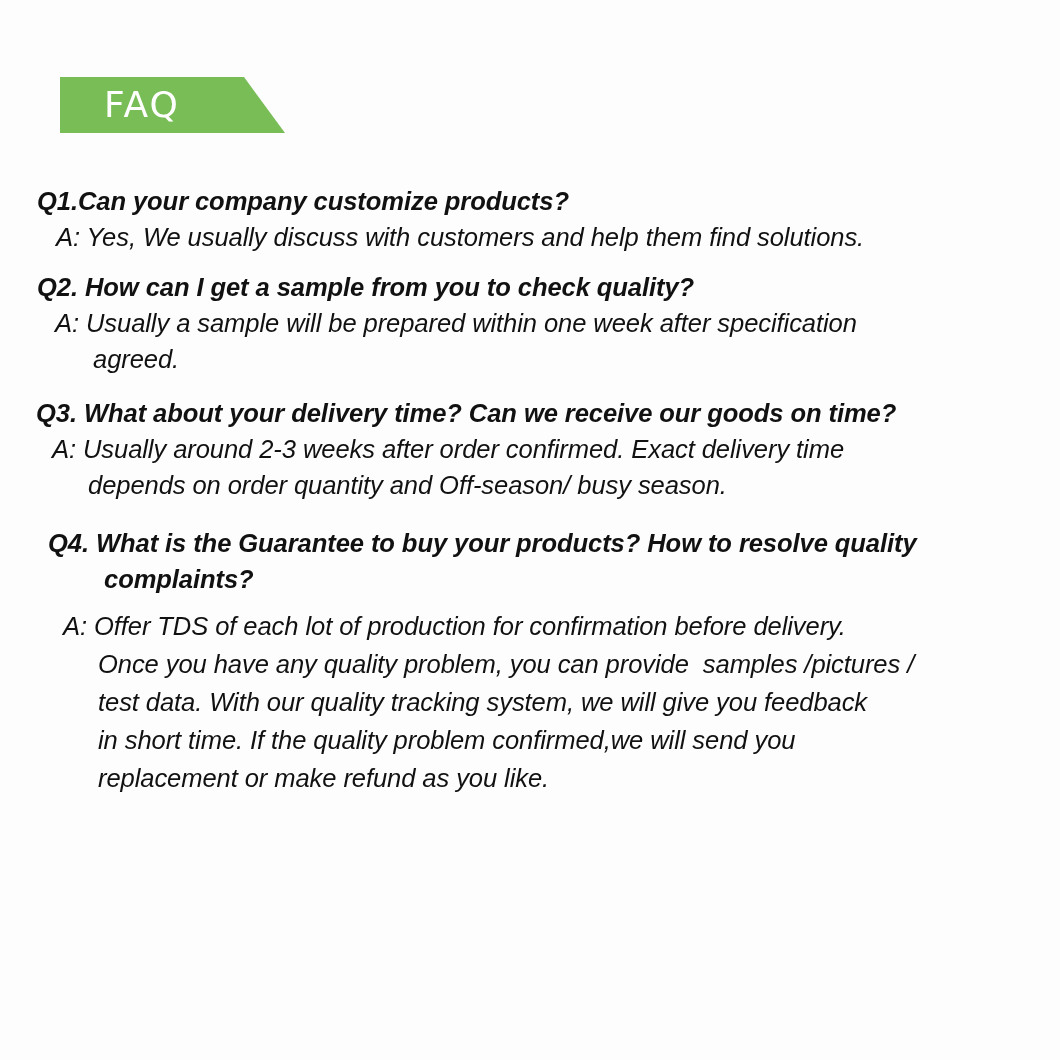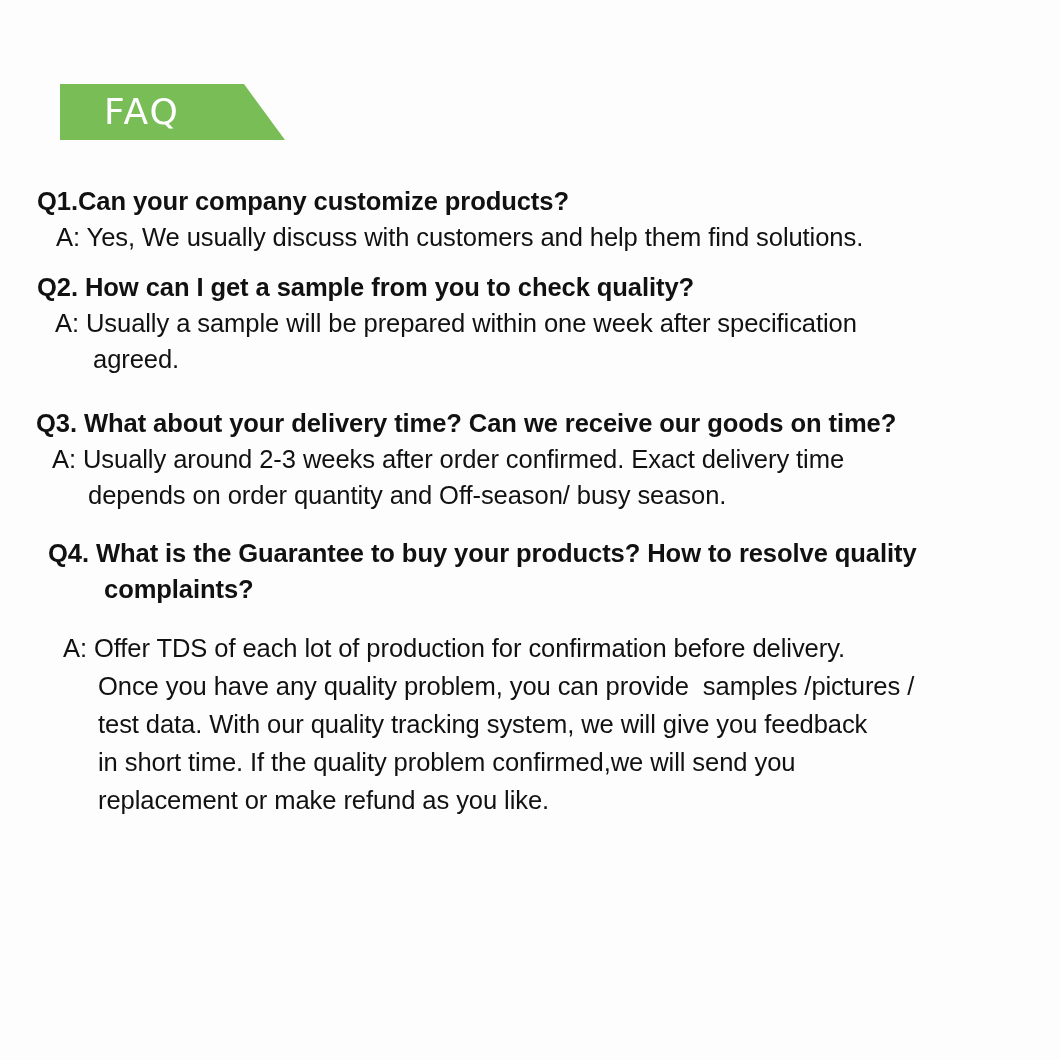--- a/index.html
+++ b/index.html
@@ -13,21 +13,21 @@
     font-family: "Liberation Sans", sans-serif;
     color: #111111;
     overflow: hidden;
     position: relative;
   }
 
   
   #faq-banner {
     position: absolute;
     left: 60px;
-    top: 84px;
+    top: 77px;
     width: 225px;
     height: 56px;
   }
   #faq-banner .banner-shape {
     position: absolute;
     inset: 0;
   }
   #faq-banner .banner-shape svg {
     display: block;
   }
@@ -48,20 +48,21 @@
   #faq-list {
     position: absolute;
     left: 0;
     top: 183px;
     width: 1060px;
   }
 
   .faq-item {
     margin: 0;
     padding: 0;
+    font-style: italic;
   }
 
   .faq-question {
     font-weight: bold;
     font-size: 26.5px;
     line-height: 36px;
     letter-spacing: -0.1px;
     white-space: pre-wrap;
     font-family: "Liberation Sans", sans-serif;
     transform: scaleX(0.965);
@@ -87,25 +88,25 @@
   .a-indent-b { margin-left: 52px; }
   .a-indent-c { margin-left: 45px; }
   .a-indent-d { margin-left: 55px; }
 
   .cont-indent-a { margin-left: 93px; }
   .cont-indent-b { margin-left: 88px; }
   .cont-indent-c { margin-left: 80px; }
   .cont-indent-q4 { margin-left: 86px; }
 
   .gap-before-q2 { margin-top: 14px; }
-  .gap-before-q3 { margin-top: 28px; }
+  .gap-before-q3 { margin-top: 18px; }
   .gap-before-q4 { margin-top: 22px; padding-left: 18px; }
   .gap-before-q5 { margin-top: 20px; }
 
-  .q4-answer-block { margin-top: 22px; }
+  .q4-answer-block { margin-top: 10px; }
   .q4-loose { line-height: 38px; }
 </style>
 </head>
 <body>
 
 <div id="faq-banner">
   <div class="banner-shape">
     <svg width="225" height="56" viewBox="0 0 225 56" xmlns="http://www.w3.org/2000/svg">
       <polygon points="0,0 184,0 225,56 0,56" fill="#78bd56"></polygon>
     </svg>

